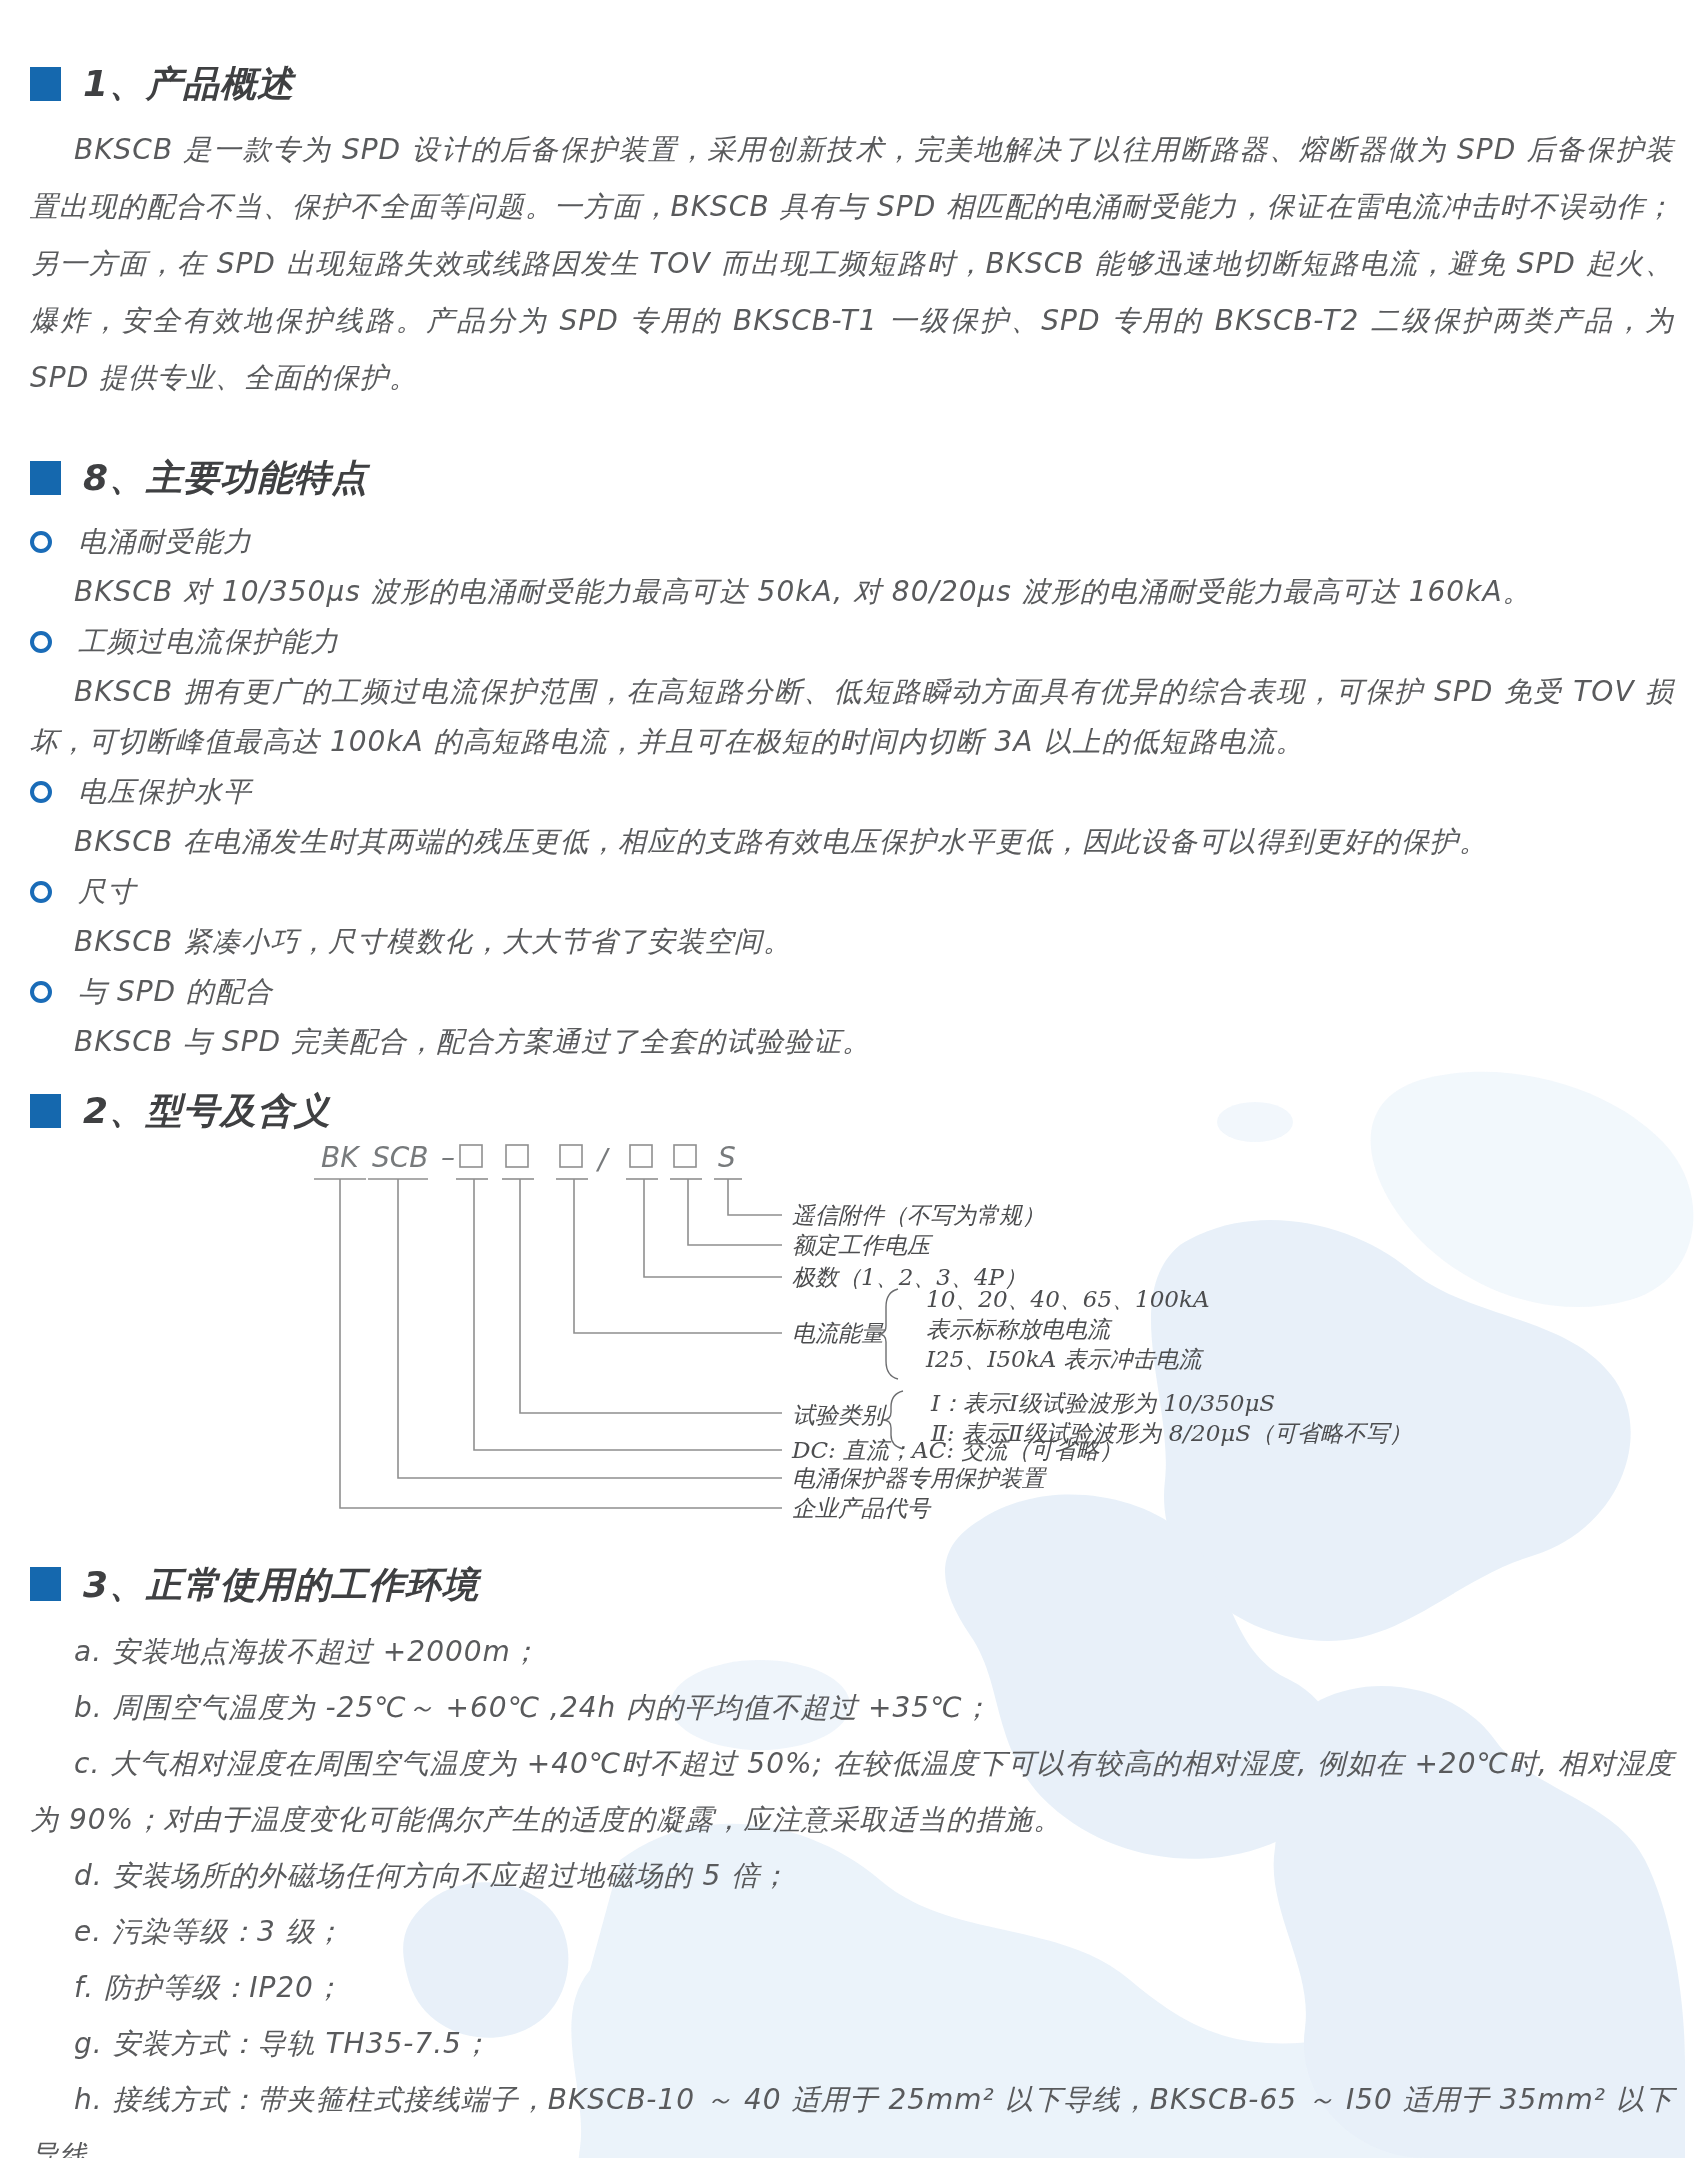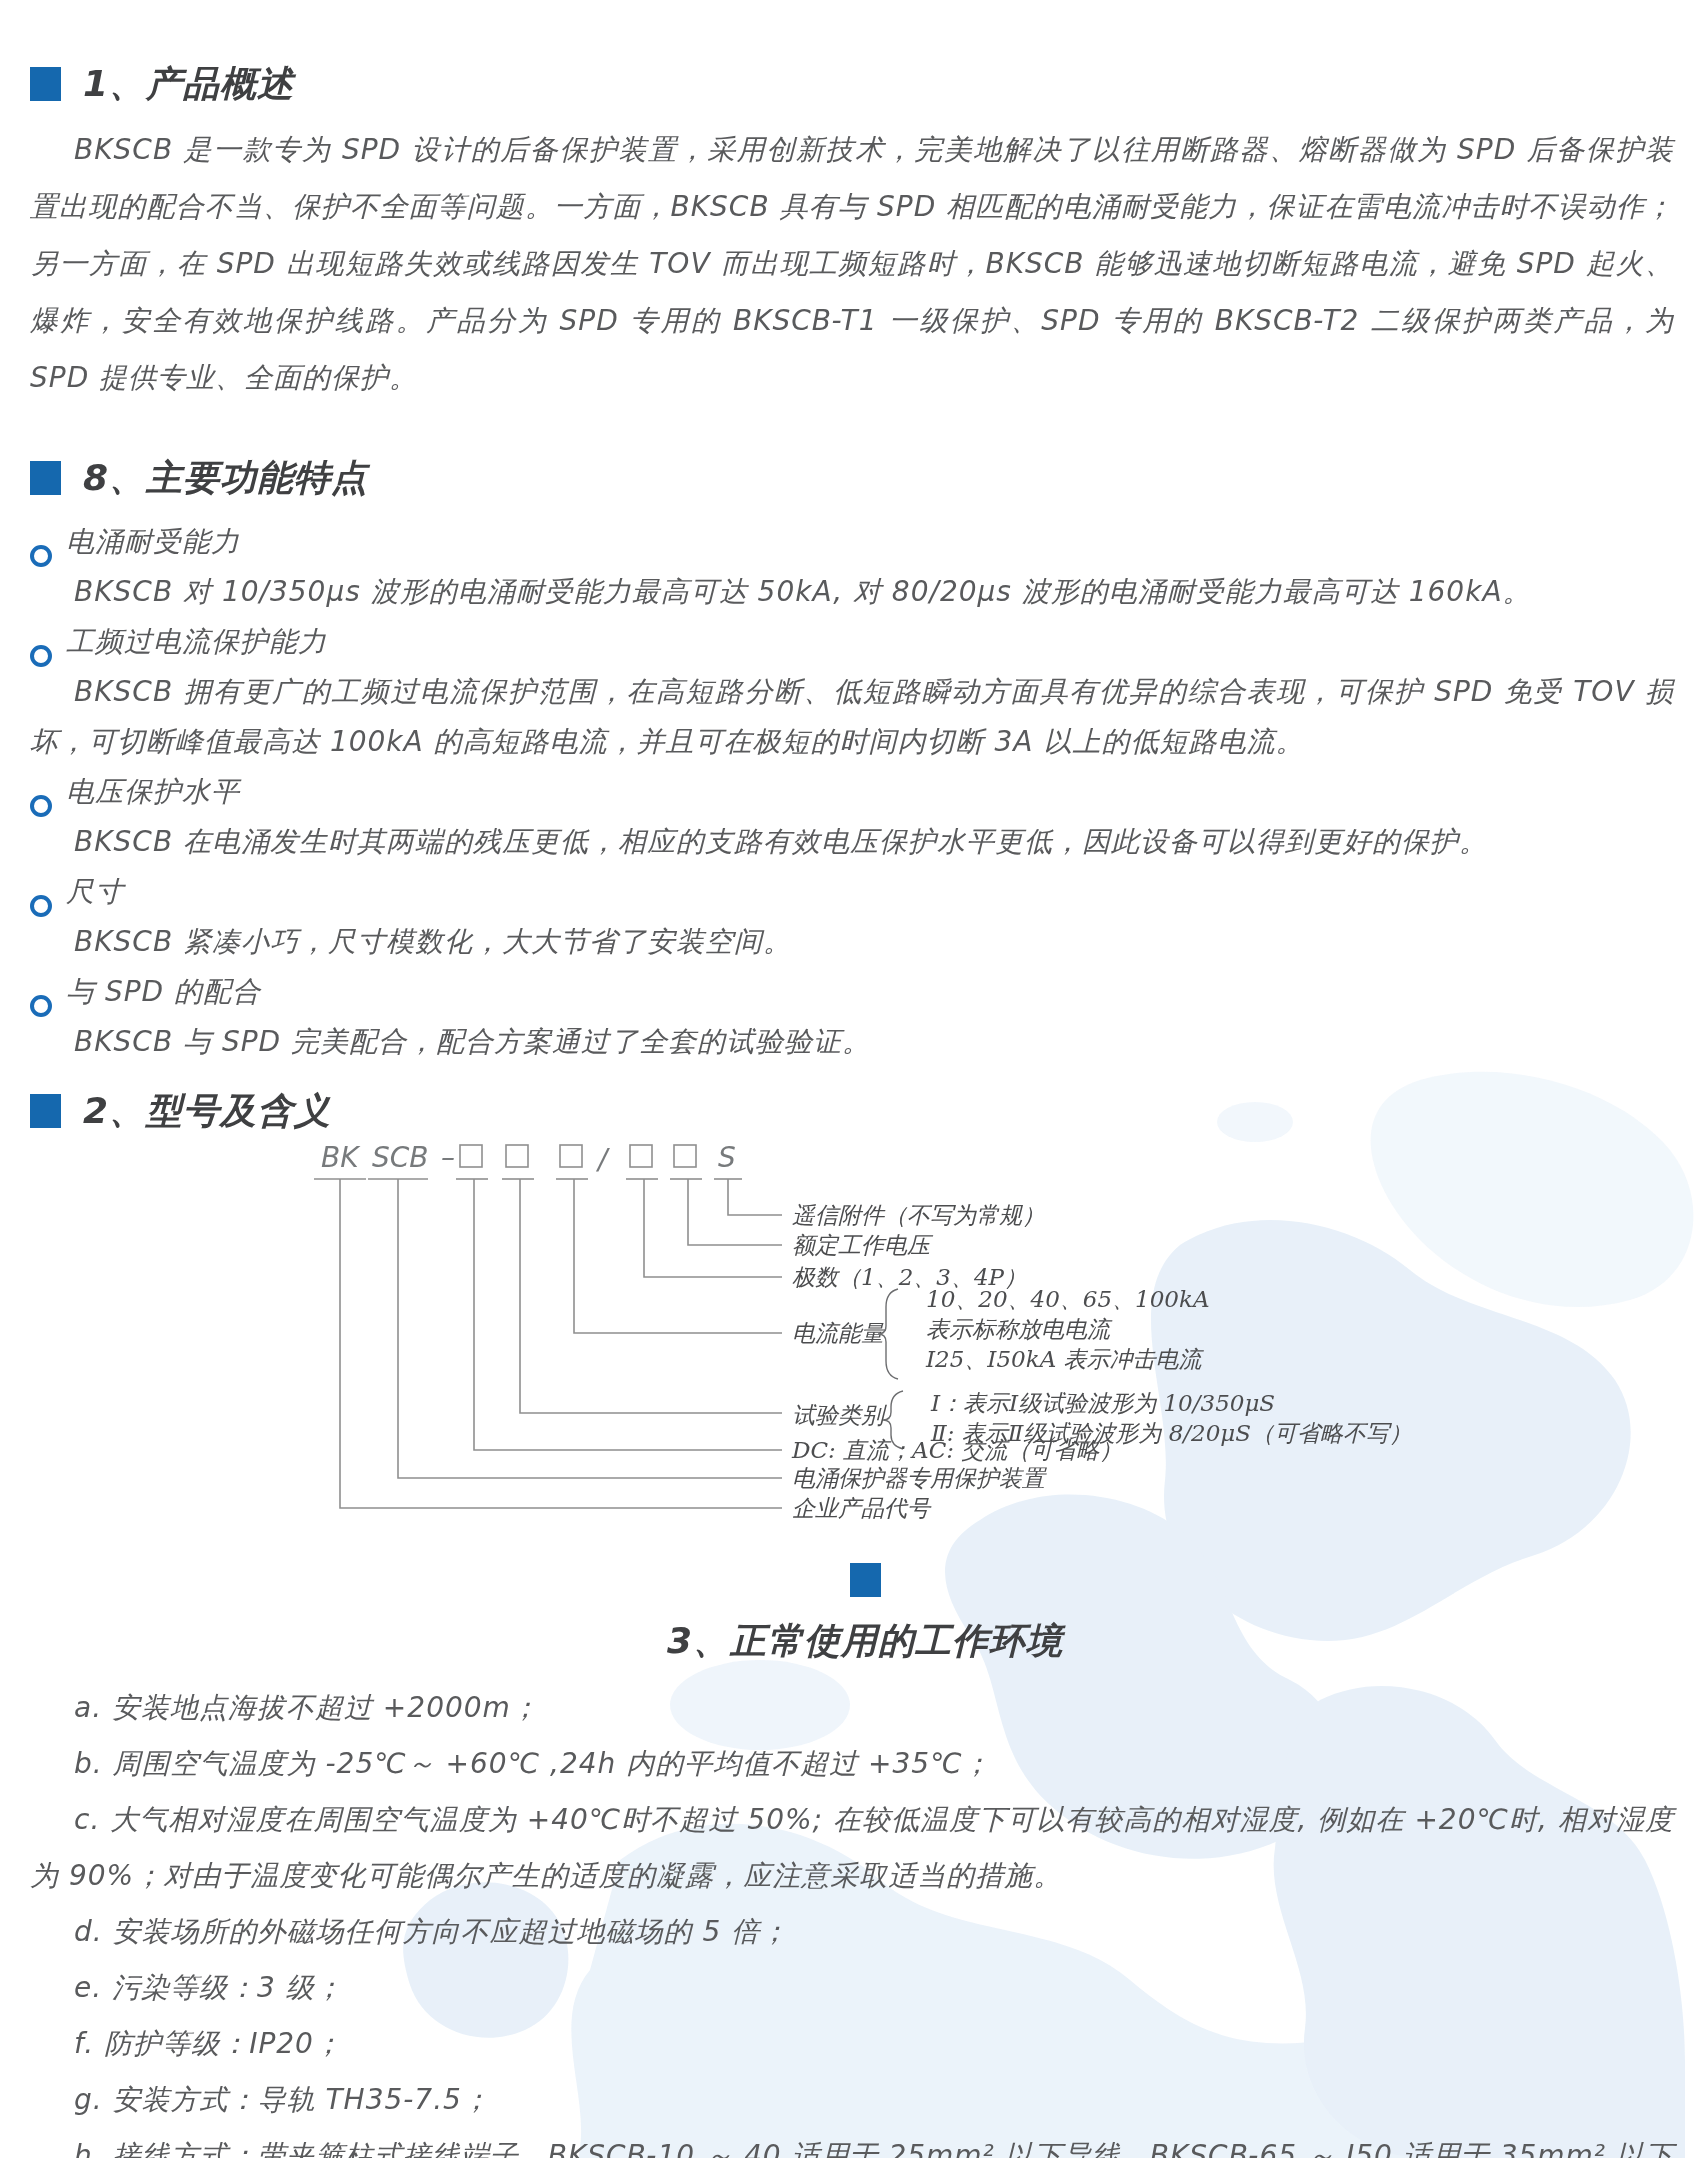--- a/index.html
+++ b/index.html
@@ -21,34 +21,34 @@
     display:flex;align-items:center;gap:22px;
     margin:0;padding-left:30px;
     font-size:36px;font-weight:700;color:#3f4042;
     letter-spacing:1px;line-height:1.2;
   }
   .sec .sq{flex:0 0 auto;width:31px;height:34px;background:#1568ae;}
 
   .mt-sec1{margin-top:62px;}
   .mt-sec2{margin-top:50px;}
   .mt-model{margin-top:22px;align-items:center;}
-  .mt-sec3{margin-top:14px;flex-direction:column;}
+  .mt-sec3{margin-top:14px;}
 
   
   .para{
     margin:16px 26px 0 30px;
     font-size:28px;line-height:57px;
     text-align:justify;text-indent:44px;
     letter-spacing:1px;color:#595a5c;
   }
 
   
   .features{margin:18px 26px 0 30px;}
   .feature{margin:0;}
-  .ft-head{display:flex;align-items:flex-end;gap:14px;line-height:50px;}
+  .ft-head{display:flex;align-items:center;gap:26px;line-height:50px;}
   .ring{
     flex:0 0 auto;width:22px;height:22px;box-sizing:border-box;
     border:4px solid #1a6cb8;border-radius:50%;
   }
   .ft-title{font-size:28px;color:#595a5c;letter-spacing:1px;}
   .ft-desc{
     font-size:28px;line-height:50px;text-align:justify;
     text-indent:44px;letter-spacing:1px;color:#595a5c;
   }
 

